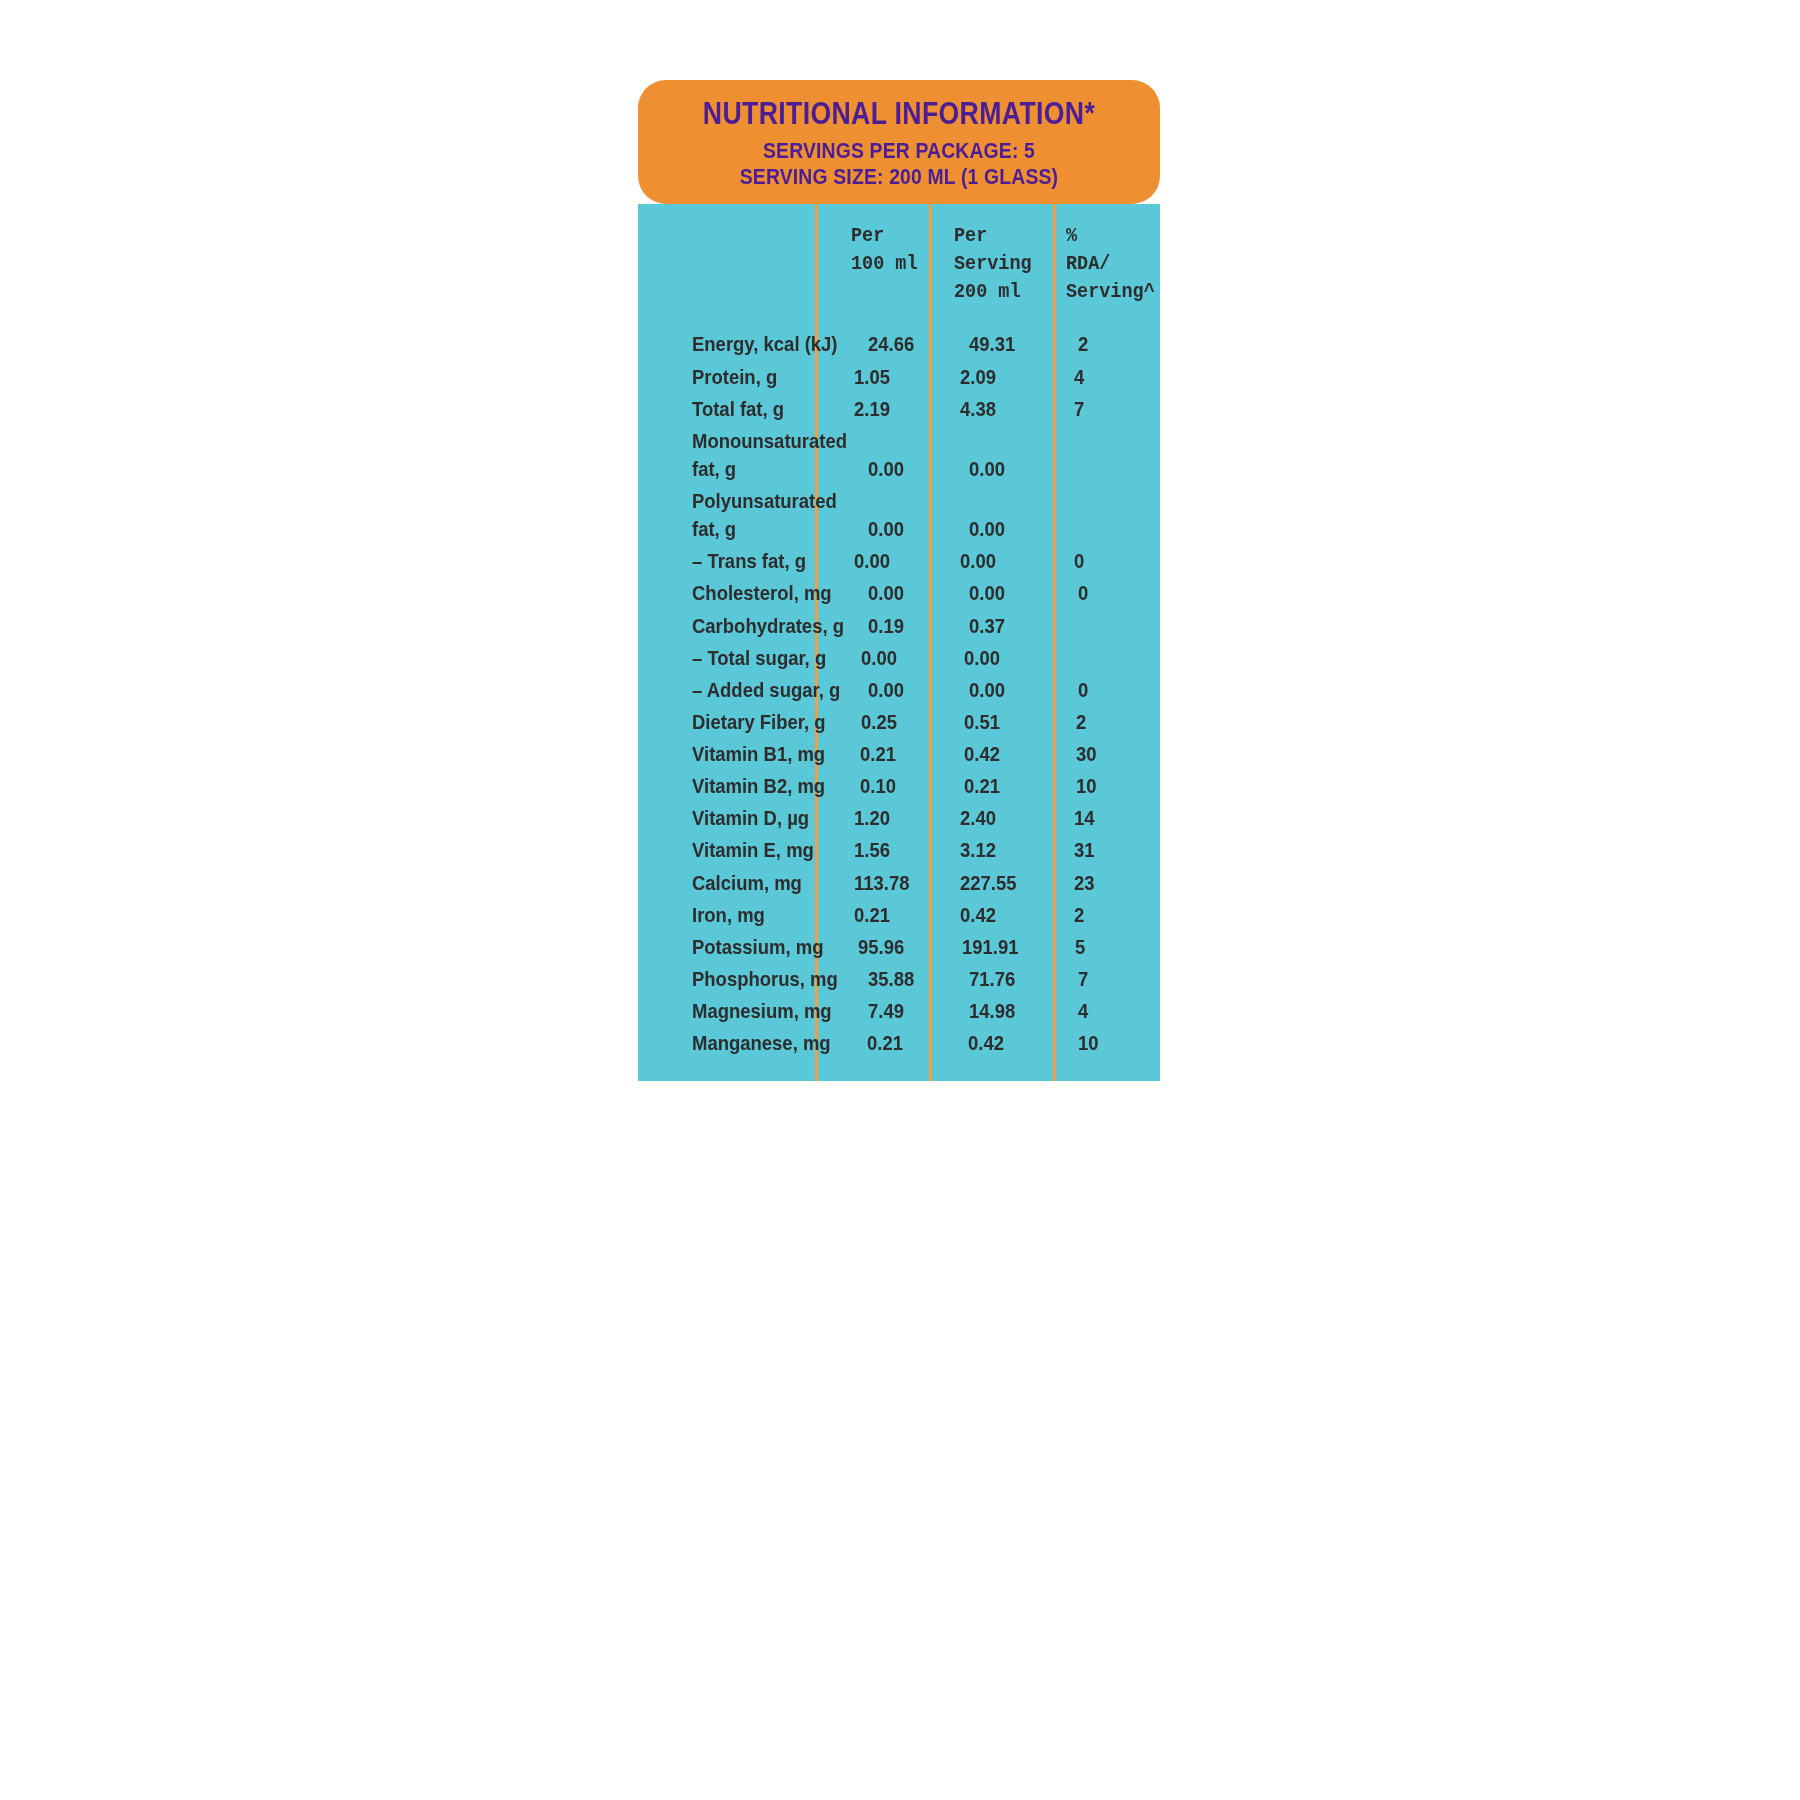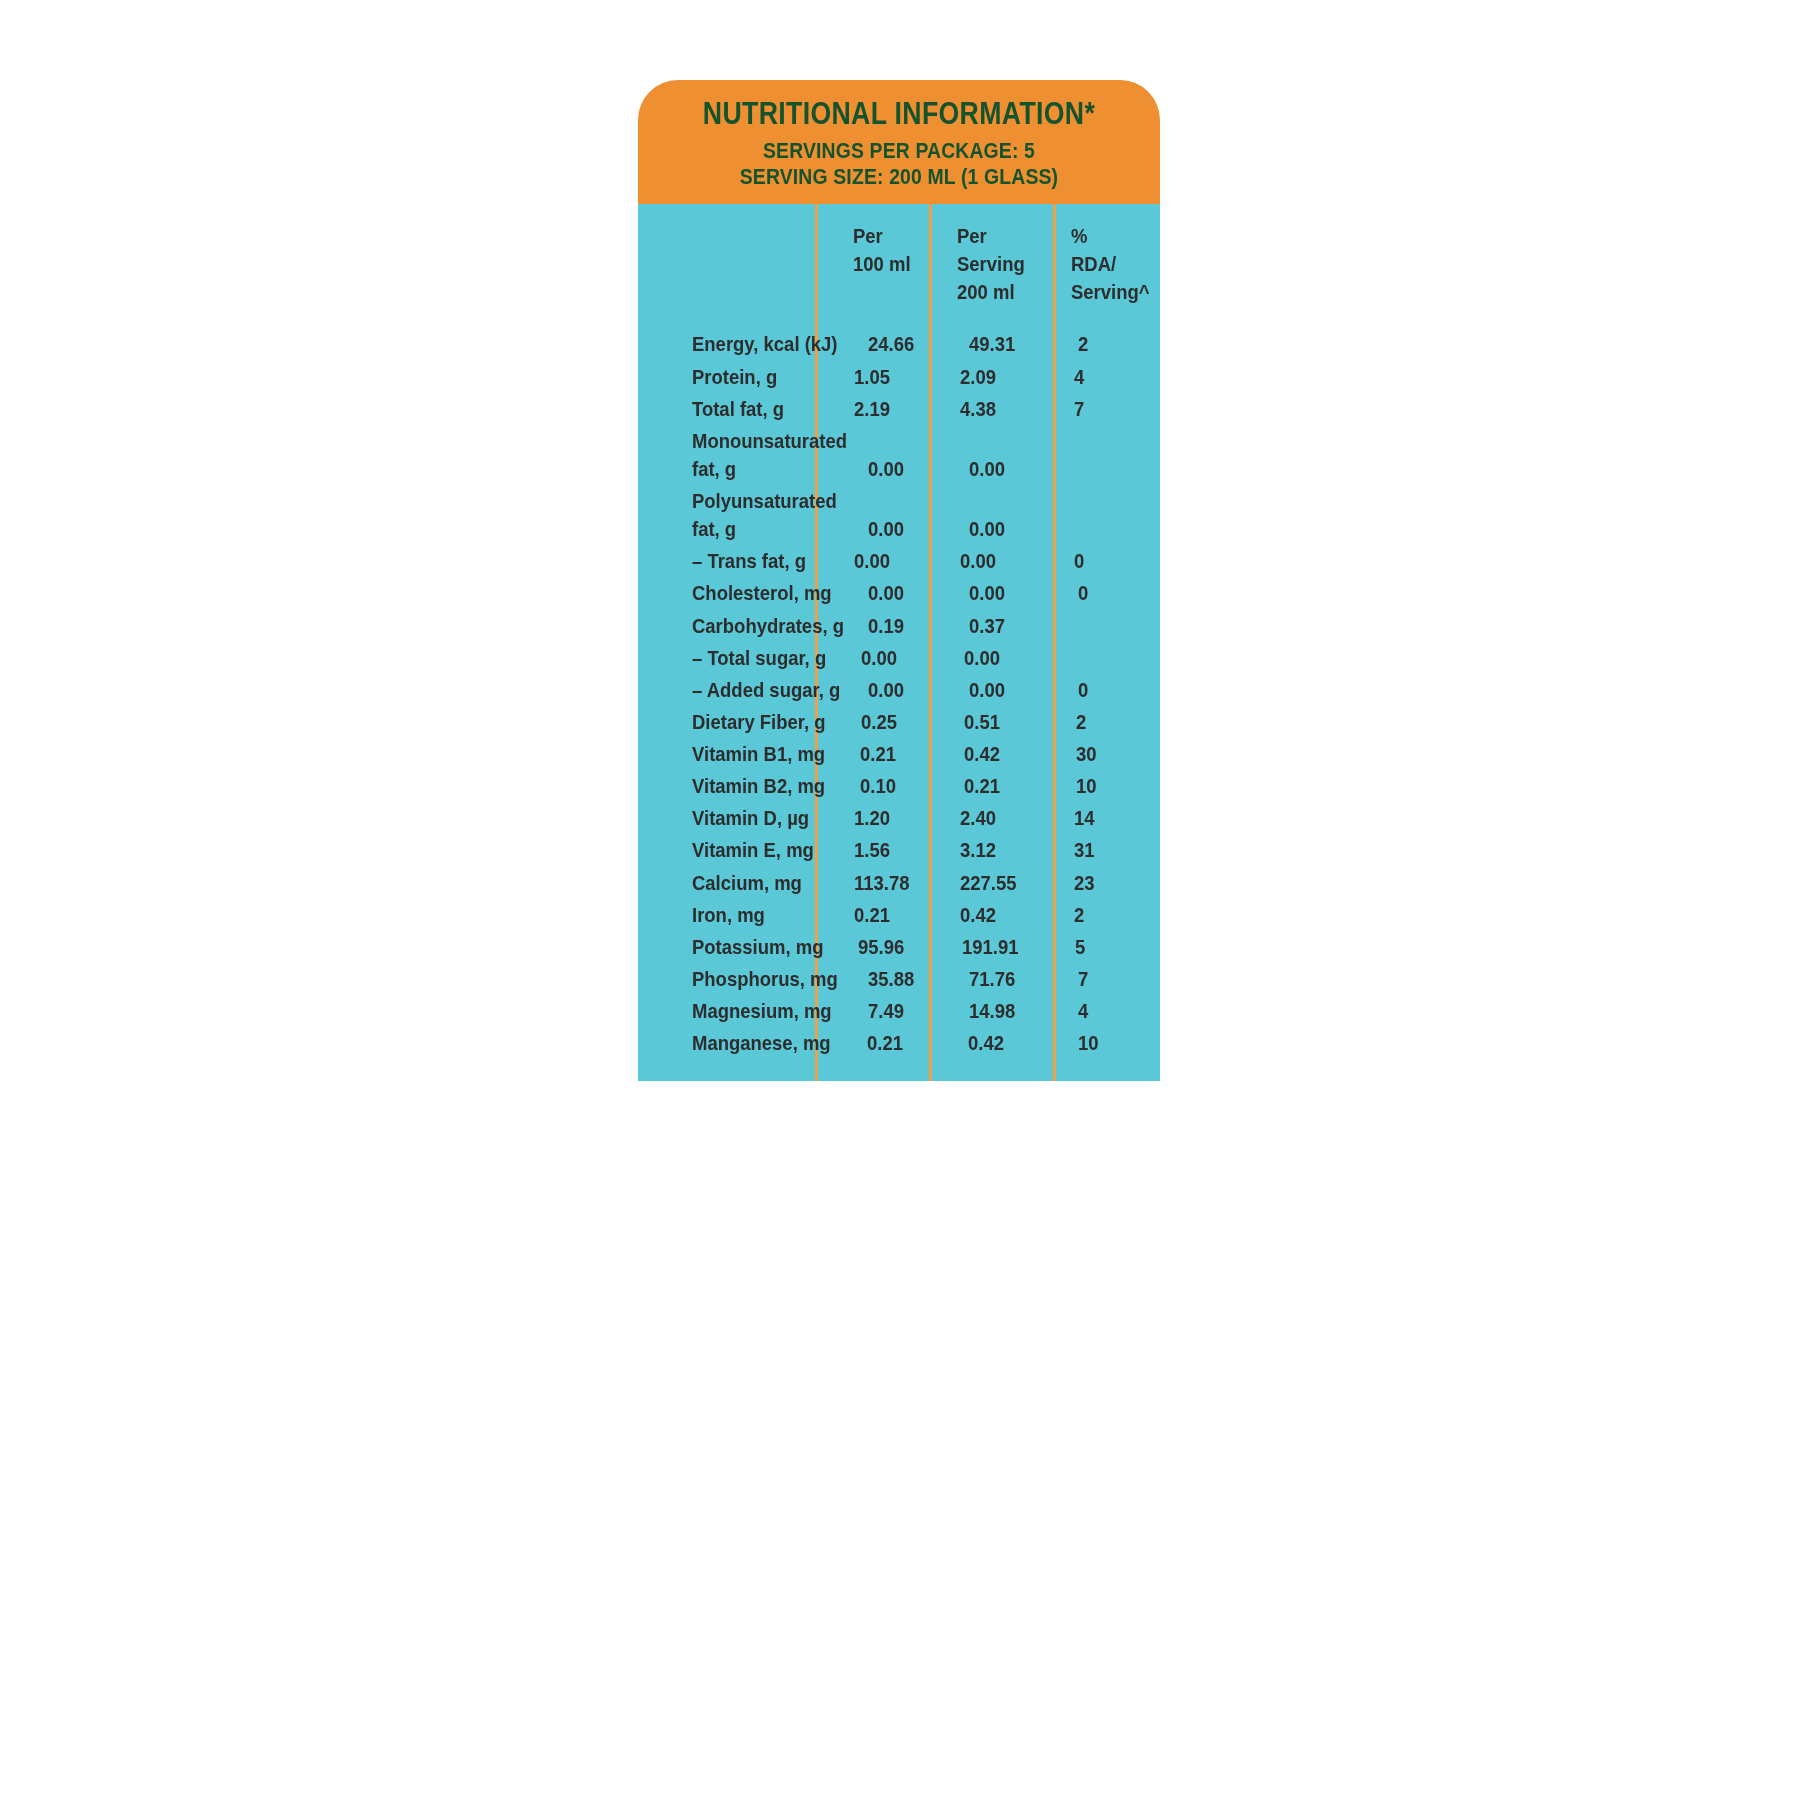--- a/index.html
+++ b/index.html
@@ -24,21 +24,22 @@
     box-sizing: border-box;
   }
 
   
   #panel-header {
     background: #ee8f32;
     border-top-left-radius: 40px;
     border-top-right-radius: 40px;
     padding: 18px 10px 14px 10px;
     text-align: center;
-    color: #14532d;
+    color: #4c1d95;
+    border-radius: 28px;
   }
   #panel-title {
     font-size: 31px;
     font-weight: bold;
     letter-spacing: 0.4px;
     line-height: 1.06;
     transform: scaleX(0.86);
     transform-origin: center center;
     white-space: nowrap;
     margin-bottom: 7px;
@@ -93,21 +94,21 @@
     transform-origin: left center;
     white-space: nowrap;
   }
   .c-label  { width: 177px; padding-left: 14px; padding-right: 4px; margin-left: 40px; }
   .c-100    { width: 114px; padding-left: 13px; }
   .c-serv   { width: 124px; padding-left: 13px; }
   .c-rda    { width: 107px; padding-left: 13px; }
 
   
   #table-head { padding-top: 18px; padding-bottom: 16px; }
-  #table-head .cell { line-height: 1.34; }
+  #table-head .cell { line-height: 1.34; font-family: Liberation Mono, monospace; }
   #table-head .cell-inner { white-space: pre-line; }
 
   
   #table-body .trow { padding-top: 2px; padding-bottom: 2px; }
 
   
   .trow.wrap .c-label .cell-inner { white-space: pre-line; }
   .trow.wrap .c-100,
   .trow.wrap .c-serv,
   .trow.wrap .c-rda { padding-top: 28px; }

